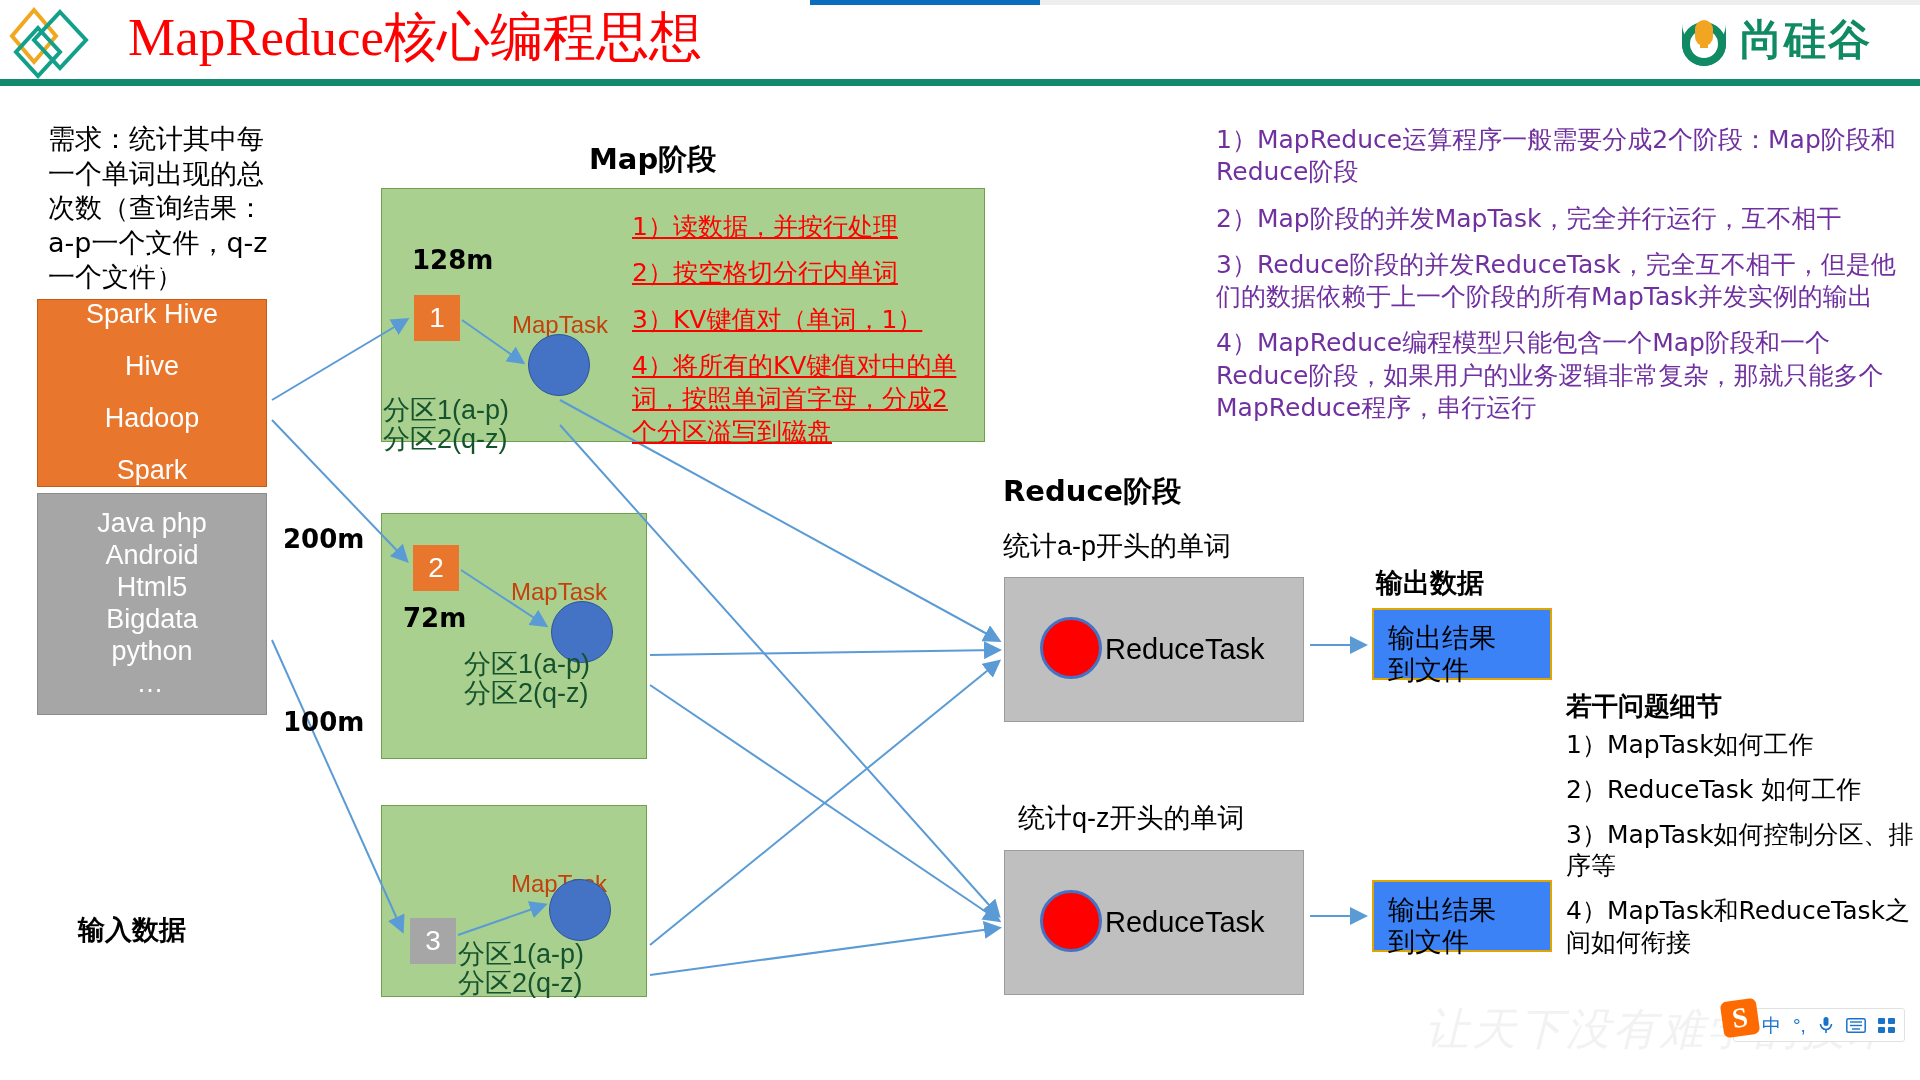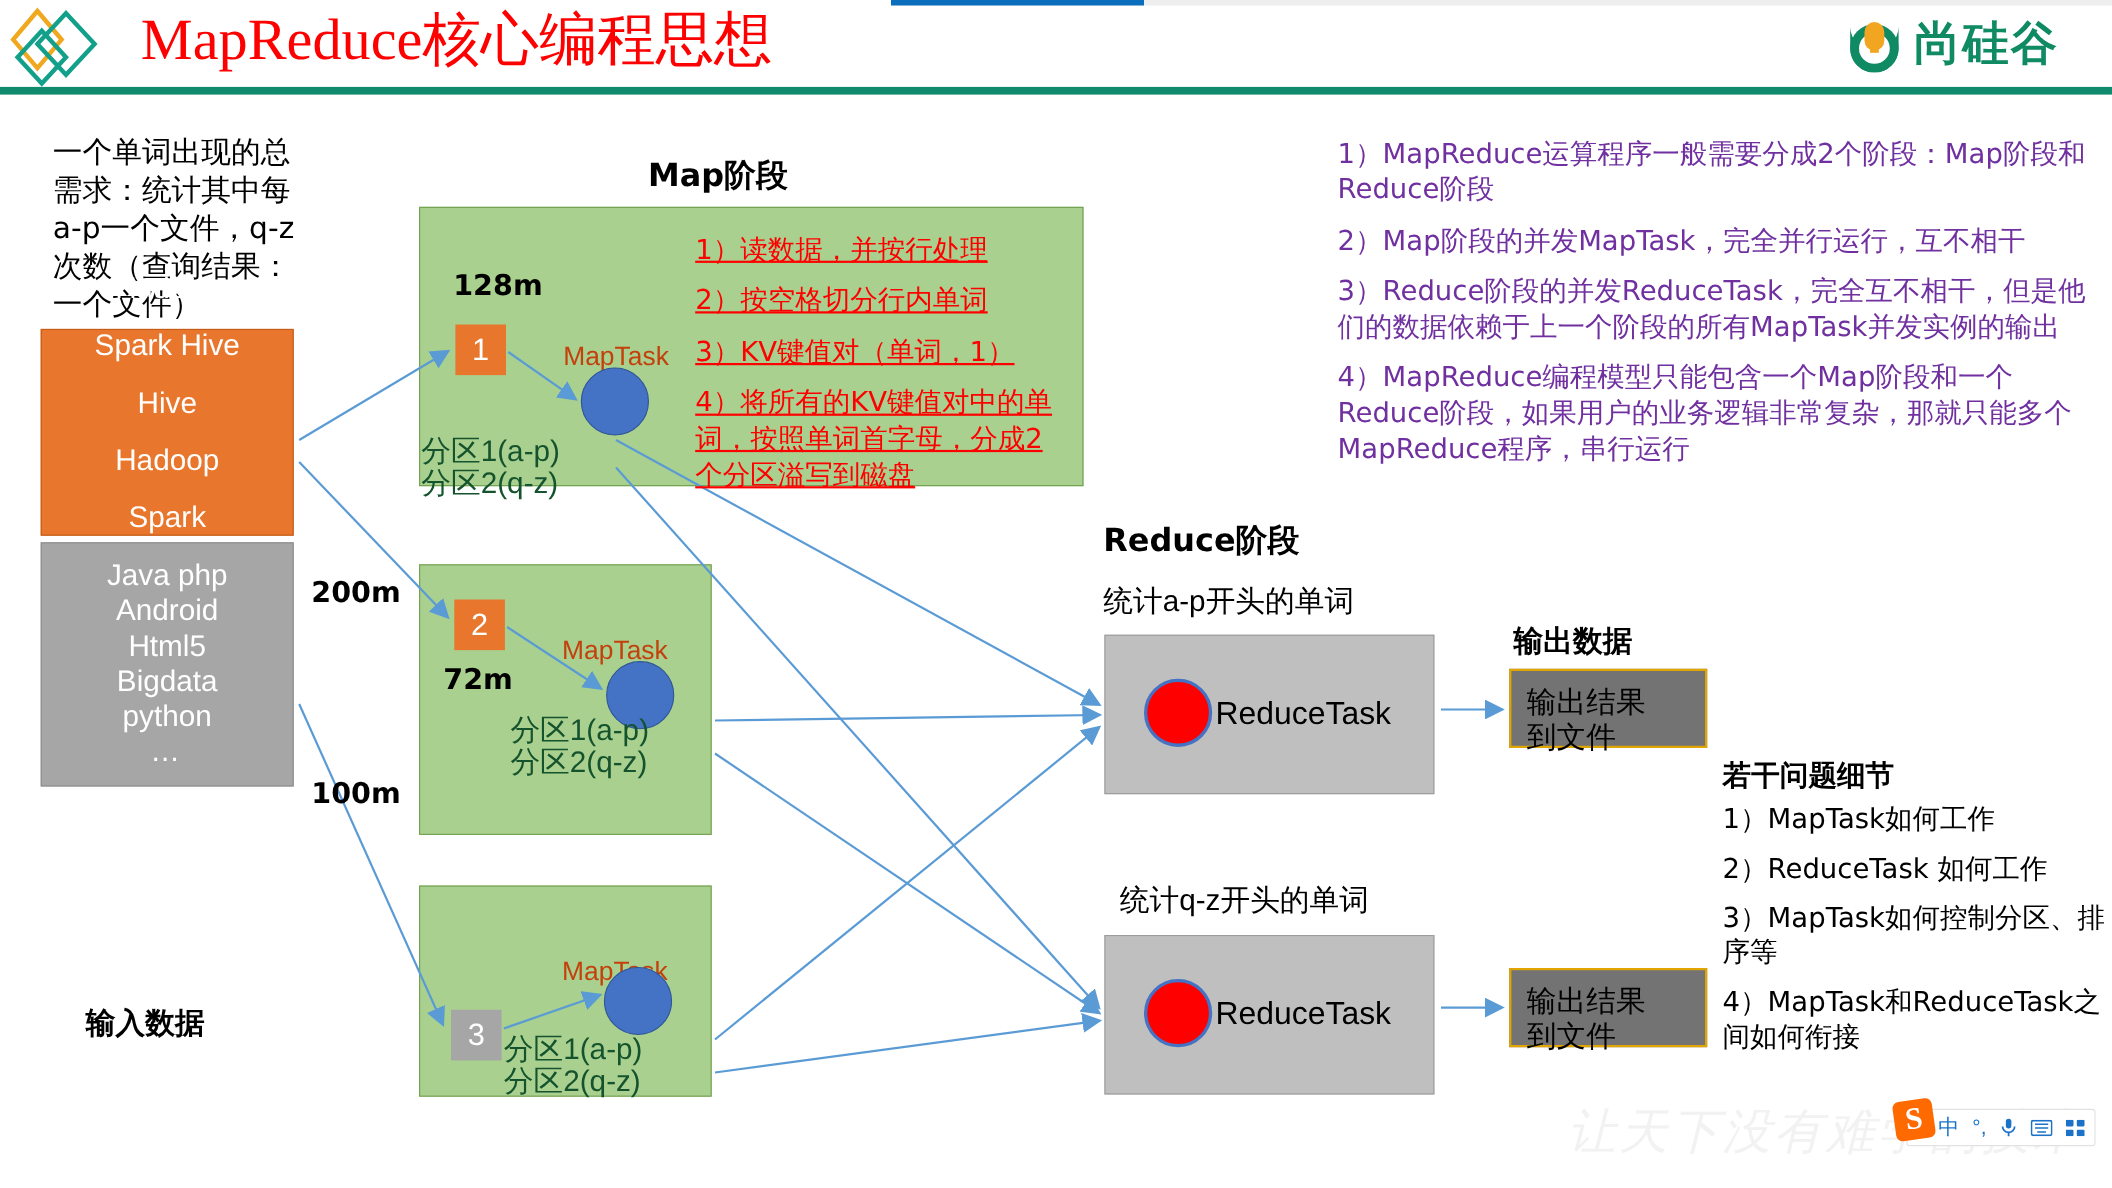--- a/index.html
+++ b/index.html
@@ -120,21 +120,21 @@
   }
   .cr1 { left:1040px; top:617px; }
   .cr2 { left:1040px; top:890px; }
 
   .reducetask-lbl { position:absolute; font-size:29px; color:#000; }
   .rt1 { left:1105px; top:633px; }
   .rt2 { left:1105px; top:906px; }
 
   .out-title { left:1376px; top:565px; font-size:27px; font-weight:bold; color:#000; }
   .out-box {
-    position:absolute; background:#737373; border:2px solid #e0a500;
+    position:absolute; background:#3b82f6; border:2px solid #e0a500;
     font-size:27px; color:#000; line-height:1.2; padding:12px 14px;
   }
   .ob1 { left:1372px; top:608px; width:180px; height:72px; }
   .ob2 { left:1372px; top:880px; width:180px; height:72px; }
 
   
   .details { left:1566px; top:690px; width:348px; font-size:25px; color:#000; line-height:1.27; }
   .details h4 { font-size:26px; font-weight:bold; margin-bottom:6px; }
   .details p { margin-bottom:13px; }
 
@@ -185,24 +185,24 @@
       <path d="M4 6 A22 22 0 0 0 48 6 L48 26 A22 22 0 0 1 4 26 Z" fill="#0f8a63" transform="translate(0,4)"></path>
       <circle cx="26" cy="30" r="22" fill="#0f8a63"></circle>
       <circle cx="26" cy="30" r="14" fill="#ffffff"></circle>
       <rect x="17" y="6" width="18" height="26" rx="9" fill="#f2a521"></rect>
       <rect x="22" y="14" width="8" height="20" fill="#f2a521"></rect>
     </svg>
     <div class="brand-text">尚硅谷</div>
   </div>
 
   <div class="blk req">
+    <div>需求：统计其中每</div>
     <div>一个单词出现的总</div>
-    <div>需求：统计其中每</div>
+    <div>次数（查询结果：</div>
     <div>a-p一个文件，q-z</div>
-    <div>次数（查询结果：</div>
     <div>一个文件）</div>
   </div>
 
   <div class="input-box box-orange">
     <div>Hadoop</div>
     <div>Spark Hive</div>
     <div>Hive</div>
     <div>Hadoop</div>
     <div>Spark</div>
     <div class="dots">…</div>

